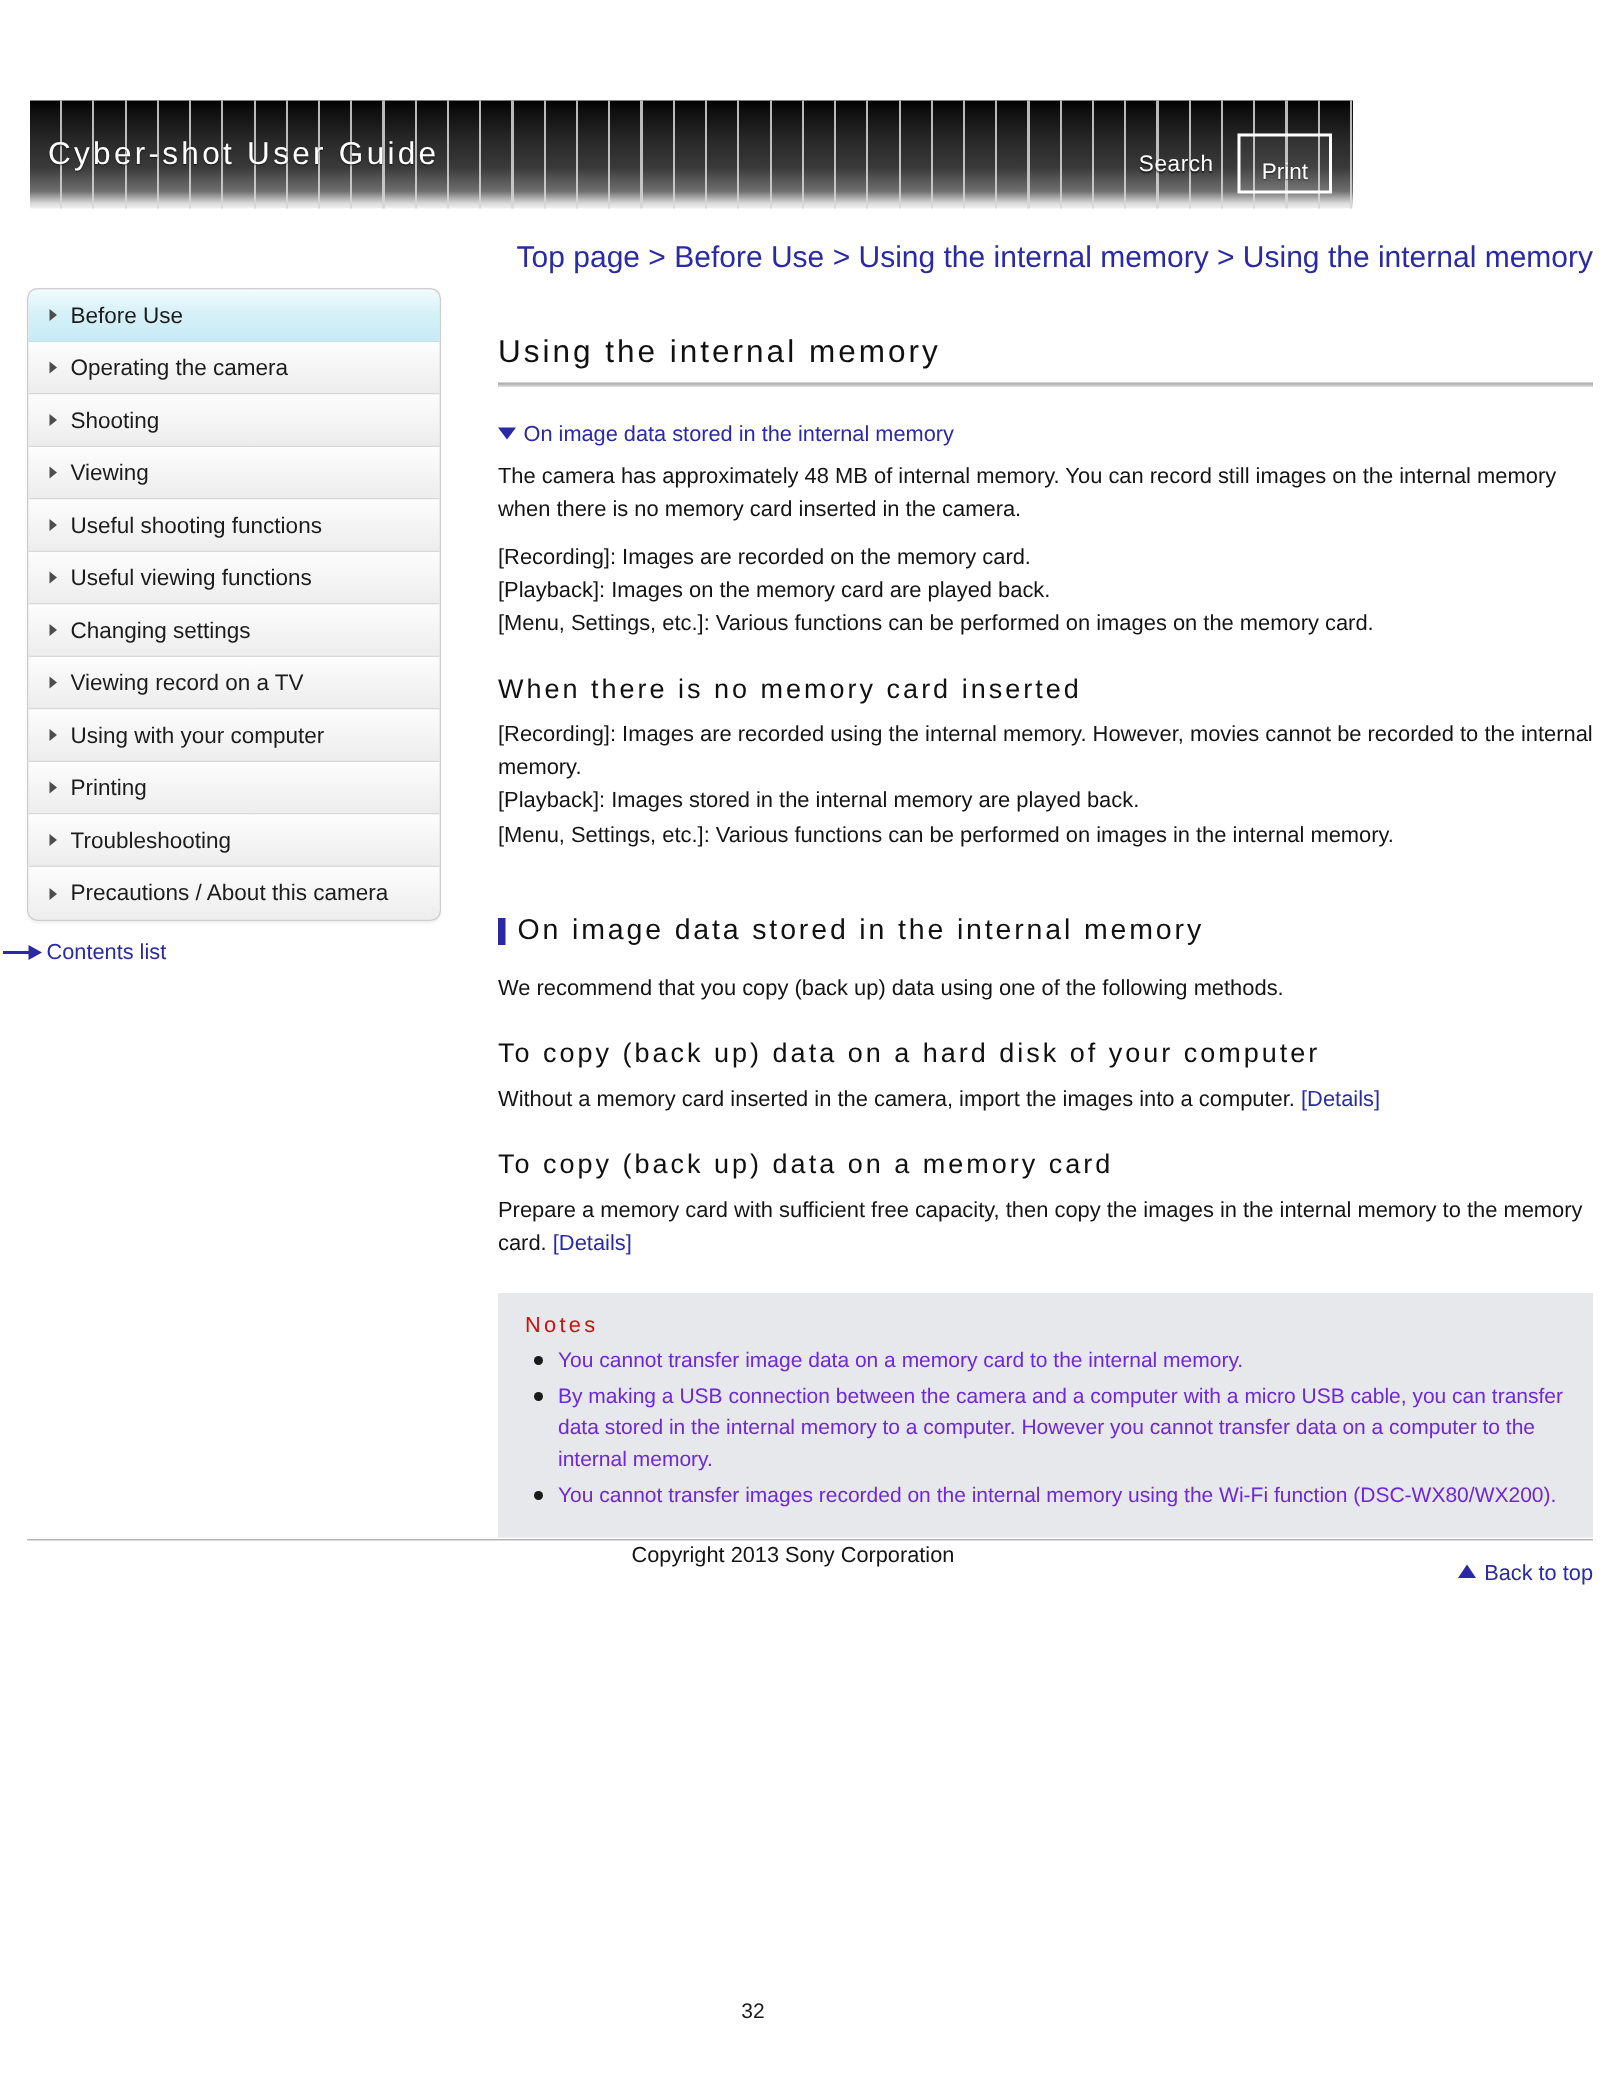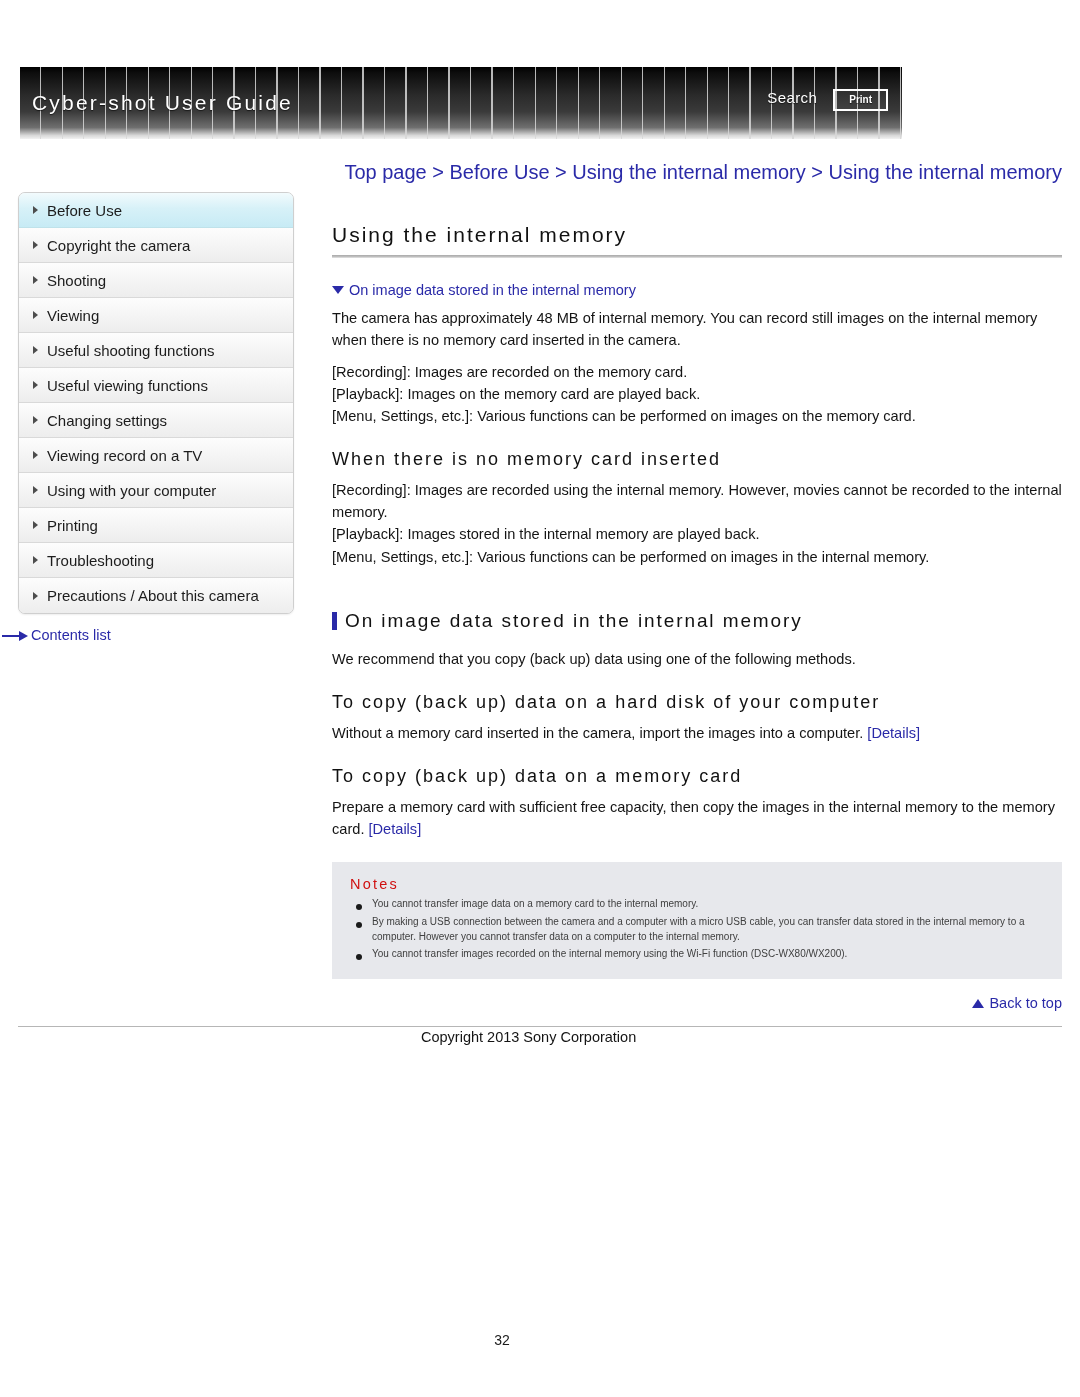--- a/index.html
+++ b/index.html
@@ -48,39 +48,38 @@
     color: #ffffff;
     font-weight: normal;
     white-space: nowrap;
     text-shadow: 0 1px 1px rgba(0,0,0,0.6);
   }
   .banner-right {
     position: absolute;
     right: 14px;
     top: 22px;
     display: flex;
-    align-items: flex-start;
+    align-items: center;
     gap: 16px;
   }
   .search-link {
     color: #ffffff;
     font-size: 15px;
     letter-spacing: 0.4px;
     cursor: pointer;
     text-shadow: 0 1px 1px rgba(0,0,0,0.6);
   }
   .print-button {
     color: #ffffff;
-    font-size: 10px;
+    font-size: 15px;
     border: 2px solid #ffffff;
-    padding: 3px 14px 4px 14px;
+    padding: 15px 14px 4px 14px;
     cursor: pointer;
     background: rgba(255,255,255,0.05);
     text-shadow: 0 1px 1px rgba(0,0,0,0.6);
-    font-weight: bold;
   }
 
   
   .breadcrumb {
     position: absolute;
     left: 0;
     top: 161px;
     width: 1062px;
     text-align: right;
     font-size: 20px;
@@ -253,23 +252,23 @@
     margin-bottom: 4px;
   }
   .notes-box ul {
     margin: 0;
     padding: 0;
     list-style: none;
   }
   .notes-box li {
     position: relative;
     padding-left: 22px;
-    font-size: 10px;
+    font-size: 14px;
     line-height: 1.52;
-    color: #404040;
+    color: #6d28d9;
     margin-top: 2px;
   }
   .notes-box li::before {
     content: "";
     position: absolute;
     left: 6px;
     top: 8px;
     width: 6px;
     height: 6px;
     background: #1a1a1a;
@@ -335,21 +334,21 @@
   <span class="crumb">Top page</span><span class="sep"> &gt; </span><span class="crumb">Before Use</span><span class="sep"> &gt; </span><span class="crumb">Using the internal memory</span><span class="sep"> &gt; </span><span class="crumb">Using the internal memory</span>
 </div>
 
 <nav class="sidebar">
   <div class="nav-item active">
     <span class="tri"></span>
     <span>Before Use</span>
   </div>
   <div class="nav-item">
     <span class="tri"></span>
-    <span>Copyright the camera</span>
+    <span>Operating the camera</span>
   </div>
   <div class="nav-item">
     <span class="tri"></span>
     <span>Shooting</span>
   </div>
   <div class="nav-item">
     <span class="tri"></span>
     <span>Viewing</span>
   </div>
   <div class="nav-item">

